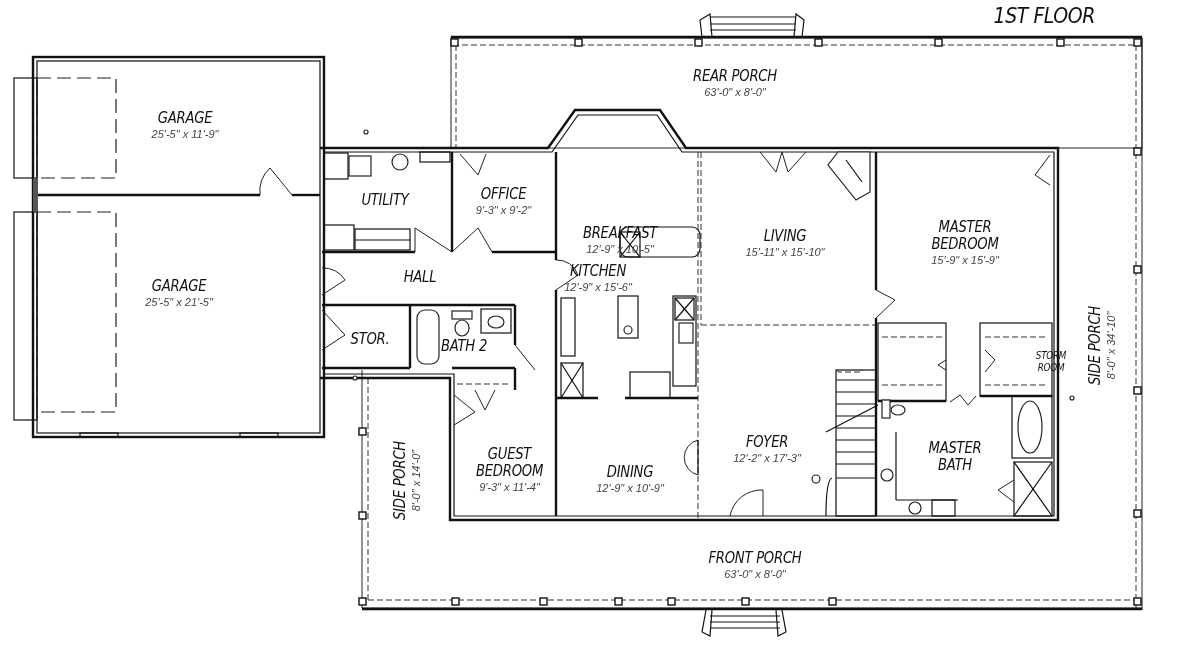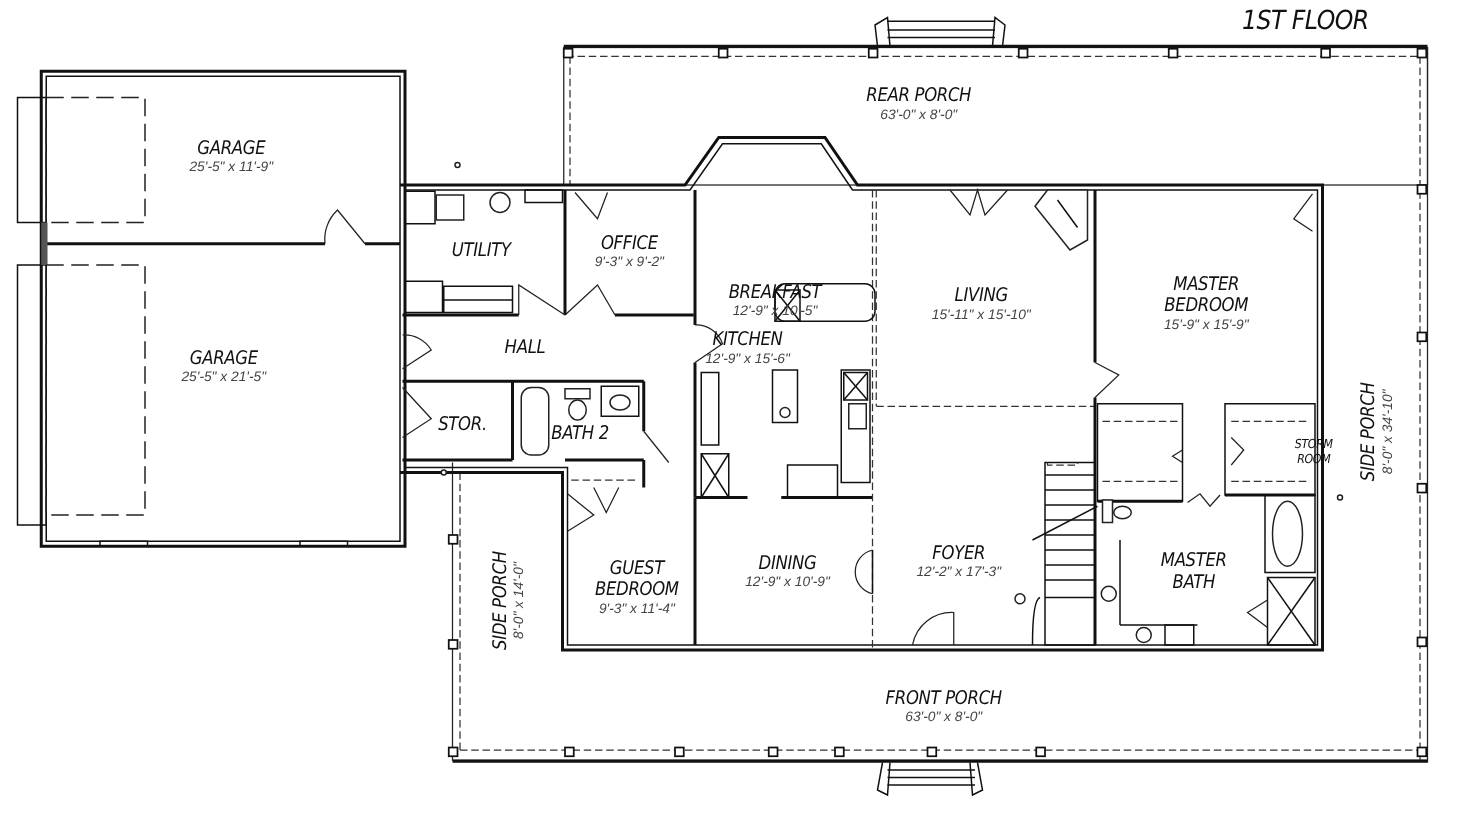--- a/index.html
+++ b/index.html
@@ -283,21 +283,21 @@
 </div>
 <div class="lbl" style="left:915px;top:440px;width:80px;">
   <span class="name">MASTER</span>
   <span class="name">BATH</span>
 </div>
 <div class="lbl" style="left:462px;top:446px;width:95px;">
   <span class="name">GUEST</span>
   <span class="name">BEDROOM</span>
   <span class="dim">9'-3" x 11'-4"</span>
 </div>
-<div class="lbl" style="left:575px;top:442px;width:110px;">
+<div class="lbl" style="left:575px;top:464px;width:110px;">
   <span class="name">DINING</span>
   <span class="dim">12'-9" x 10'-9"</span>
 </div>
 <div class="lbl" style="left:675px;top:68px;width:120px;">
   <span class="name">REAR PORCH</span>
   <span class="dim">63'-0" x 8'-0"</span>
 </div>
 <div class="lbl" style="left:690px;top:550px;width:130px;">
   <span class="name">FRONT PORCH</span>
   <span class="dim">63'-0" x 8'-0"</span>

